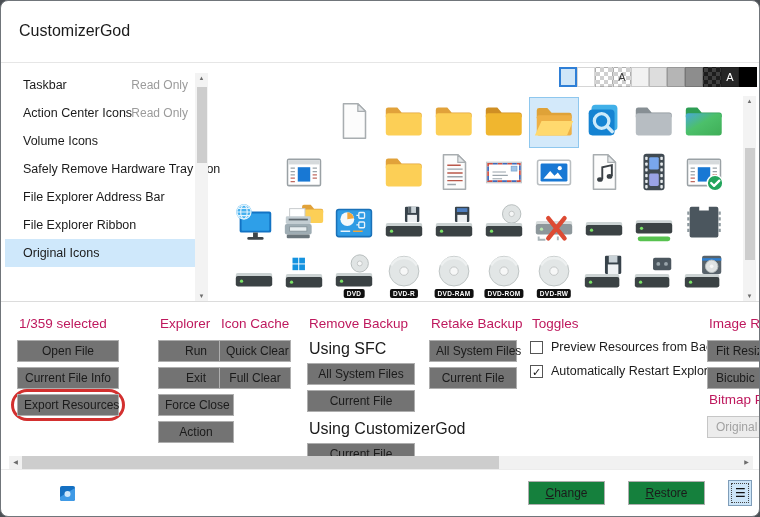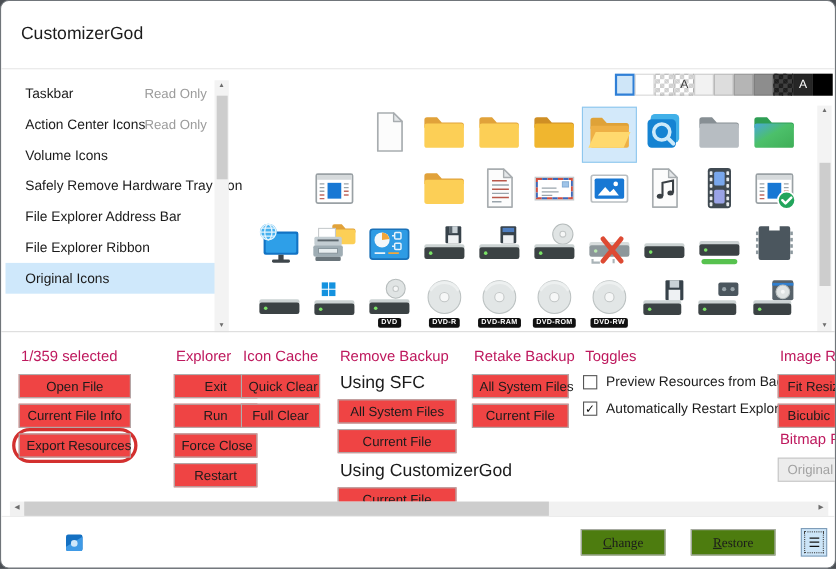--- a/index.html
+++ b/index.html
@@ -26,21 +26,21 @@
   .checker-dark{background-image:linear-gradient(45deg,#1d1d1d 25%,transparent 25%,transparent 75%,#1d1d1d 75%),linear-gradient(45deg,#1d1d1d 25%,#404040 25%,#404040 75%,#1d1d1d 75%);background-size:8px 8px;background-position:0 0,4px 4px;}
   
   #grid{position:absolute;left:228px;top:96px;display:grid;grid-template-columns:repeat(10,50px);grid-auto-rows:51px;}
   .cell{position:relative;display:flex;align-items:center;justify-content:center;box-sizing:border-box;}
   .cell.sel{background:#d3e9fa;border:1px solid #8ec7ee;}
   .chip{position:absolute;bottom:3px;left:50%;transform:translateX(-50%);background:#101010;color:#fff;font-size:6.5px;font-weight:bold;letter-spacing:.3px;padding:1px 3px;border-radius:2px;white-space:nowrap;}
   
   #panel{position:absolute;left:0;top:300px;width:760px;height:155px;border-top:1px solid #dcdcdc;box-sizing:border-box;}
   .pgroup{position:absolute;top:14px;}
   .pgroup h2{font-size:13.5px;font-weight:400;color:#be185d;margin:0 0 9px 2px;white-space:nowrap;}
-  .btn{display:block;width:100%;height:22px;margin:0 0 5px 0;background:#ef4444;border:1px solid #aeaeae;font-size:12px;color:#1b1b1b;font-family:inherit;text-align:center;box-sizing:border-box;white-space:nowrap;}
+  .btn{display:block;width:100%;height:22px;margin:0 0 5px 0;background:#737373;border:1px solid #aeaeae;font-size:12px;color:#1b1b1b;font-family:inherit;text-align:center;box-sizing:border-box;white-space:nowrap;}
   .btn.dis{color:#a2a2a2;background:#ececec;border-color:#c6c6c6;}
   .red-box{border:3px solid #d3302f;border-radius:16px;padding:2px 3px;margin:-5px -6px 0 -6px;}
   .red-box .btn{margin:0;}
   .sublabel{font-size:16px;color:#1b1b1b;margin:1px 0 5px 2px;white-space:nowrap;}
   .sublabel.second{margin-top:8px;}
   .toggle{display:flex;align-items:center;margin-bottom:10px;font-size:12.5px;color:#1b1b1b;white-space:nowrap;}
   .cb{width:13px;height:13px;box-sizing:border-box;border:1px solid #555;background:#fff;margin-right:8px;text-align:center;font-size:11px;line-height:12px;color:#111;}
   #g-selection{left:16px;width:102px;}
   #g-explorer{left:129px;width:76px;margin-left:28px;}
   #g-icon-cache{left:218px;width:72px;}
@@ -51,21 +51,21 @@
   #g-bitmap{left:706px;width:96px;top:90px;}
   #g-image .btn,#g-bitmap .btn{text-align:left;padding-left:8px;}
   
   #hscroll{position:absolute;left:8px;top:455px;width:744px;height:13px;background:#f1f1f1;}
   #hthumb{position:absolute;left:13px;top:0;width:477px;height:13px;background:#cdcdcd;}
   .harrow{position:absolute;top:0;width:13px;height:13px;font-size:6px;color:#6d6d6d;text-align:center;line-height:13px;}
   
   #footer{position:absolute;left:0;top:468px;width:760px;height:49px;border-top:1px solid #ececec;box-sizing:border-box;}
   #logo{position:absolute;left:58px;top:15px;width:17px;height:17px;}
   #site-link{position:absolute;left:80px;top:16px;font-size:13px;color:#1368b8;cursor:pointer;}
-  .fbtn{position:absolute;top:11px;width:77px;height:24px;background:#4d7c0f;border:1px solid #aeaeae;font-size:12px;color:#1b1b1b;font-family:Liberation Serif, serif;}
+  .fbtn{position:absolute;top:11px;width:77px;height:24px;background:#15803d;border:1px solid #aeaeae;font-size:12px;color:#1b1b1b;font-family:Liberation Sans, sans-serif;}
   #change-btn{left:527px;}
   #restore-btn{left:627px;}
   #menu-btn{position:absolute;left:727px;top:10px;width:24px;height:26px;background:#cce5f8;border:1px solid #7f9db9;outline:1px dotted #444;outline-offset:-4px;font-size:12px;color:#111;font-family:inherit;}
   .mn{text-decoration:underline;}
 </style>
 </head>
 <body>
 
 <div id="stage">
   <div id="win">
@@ -499,24 +499,24 @@
         <section class="pgroup" id="g-selection">
           <h2>1/359 selected</h2>
           <button class="btn">Open File</button>
           <button class="btn">Current File Info</button>
           <div class="red-box">
             <button class="btn">Export Resources</button>
           </div>
         </section>
         <section class="pgroup" id="g-explorer">
           <h2>Explorer</h2>
+          <button class="btn">Run</button>
           <button class="btn">Exit</button>
-          <button class="btn">Run</button>
           <button class="btn">Force Close</button>
-          <button class="btn">Restart</button>
+          <button class="btn">Action</button>
         </section>
         <section class="pgroup" id="g-icon-cache">
           <h2>Icon Cache</h2>
           <button class="btn">Quick Clear</button>
           <button class="btn">Full Clear</button>
         </section>
         <section class="pgroup" id="g-restore-backup">
           <h2>Remove Backup</h2>
           <div class="sublabel">Using SFC</div>
           <button class="btn">All System Files</button>

